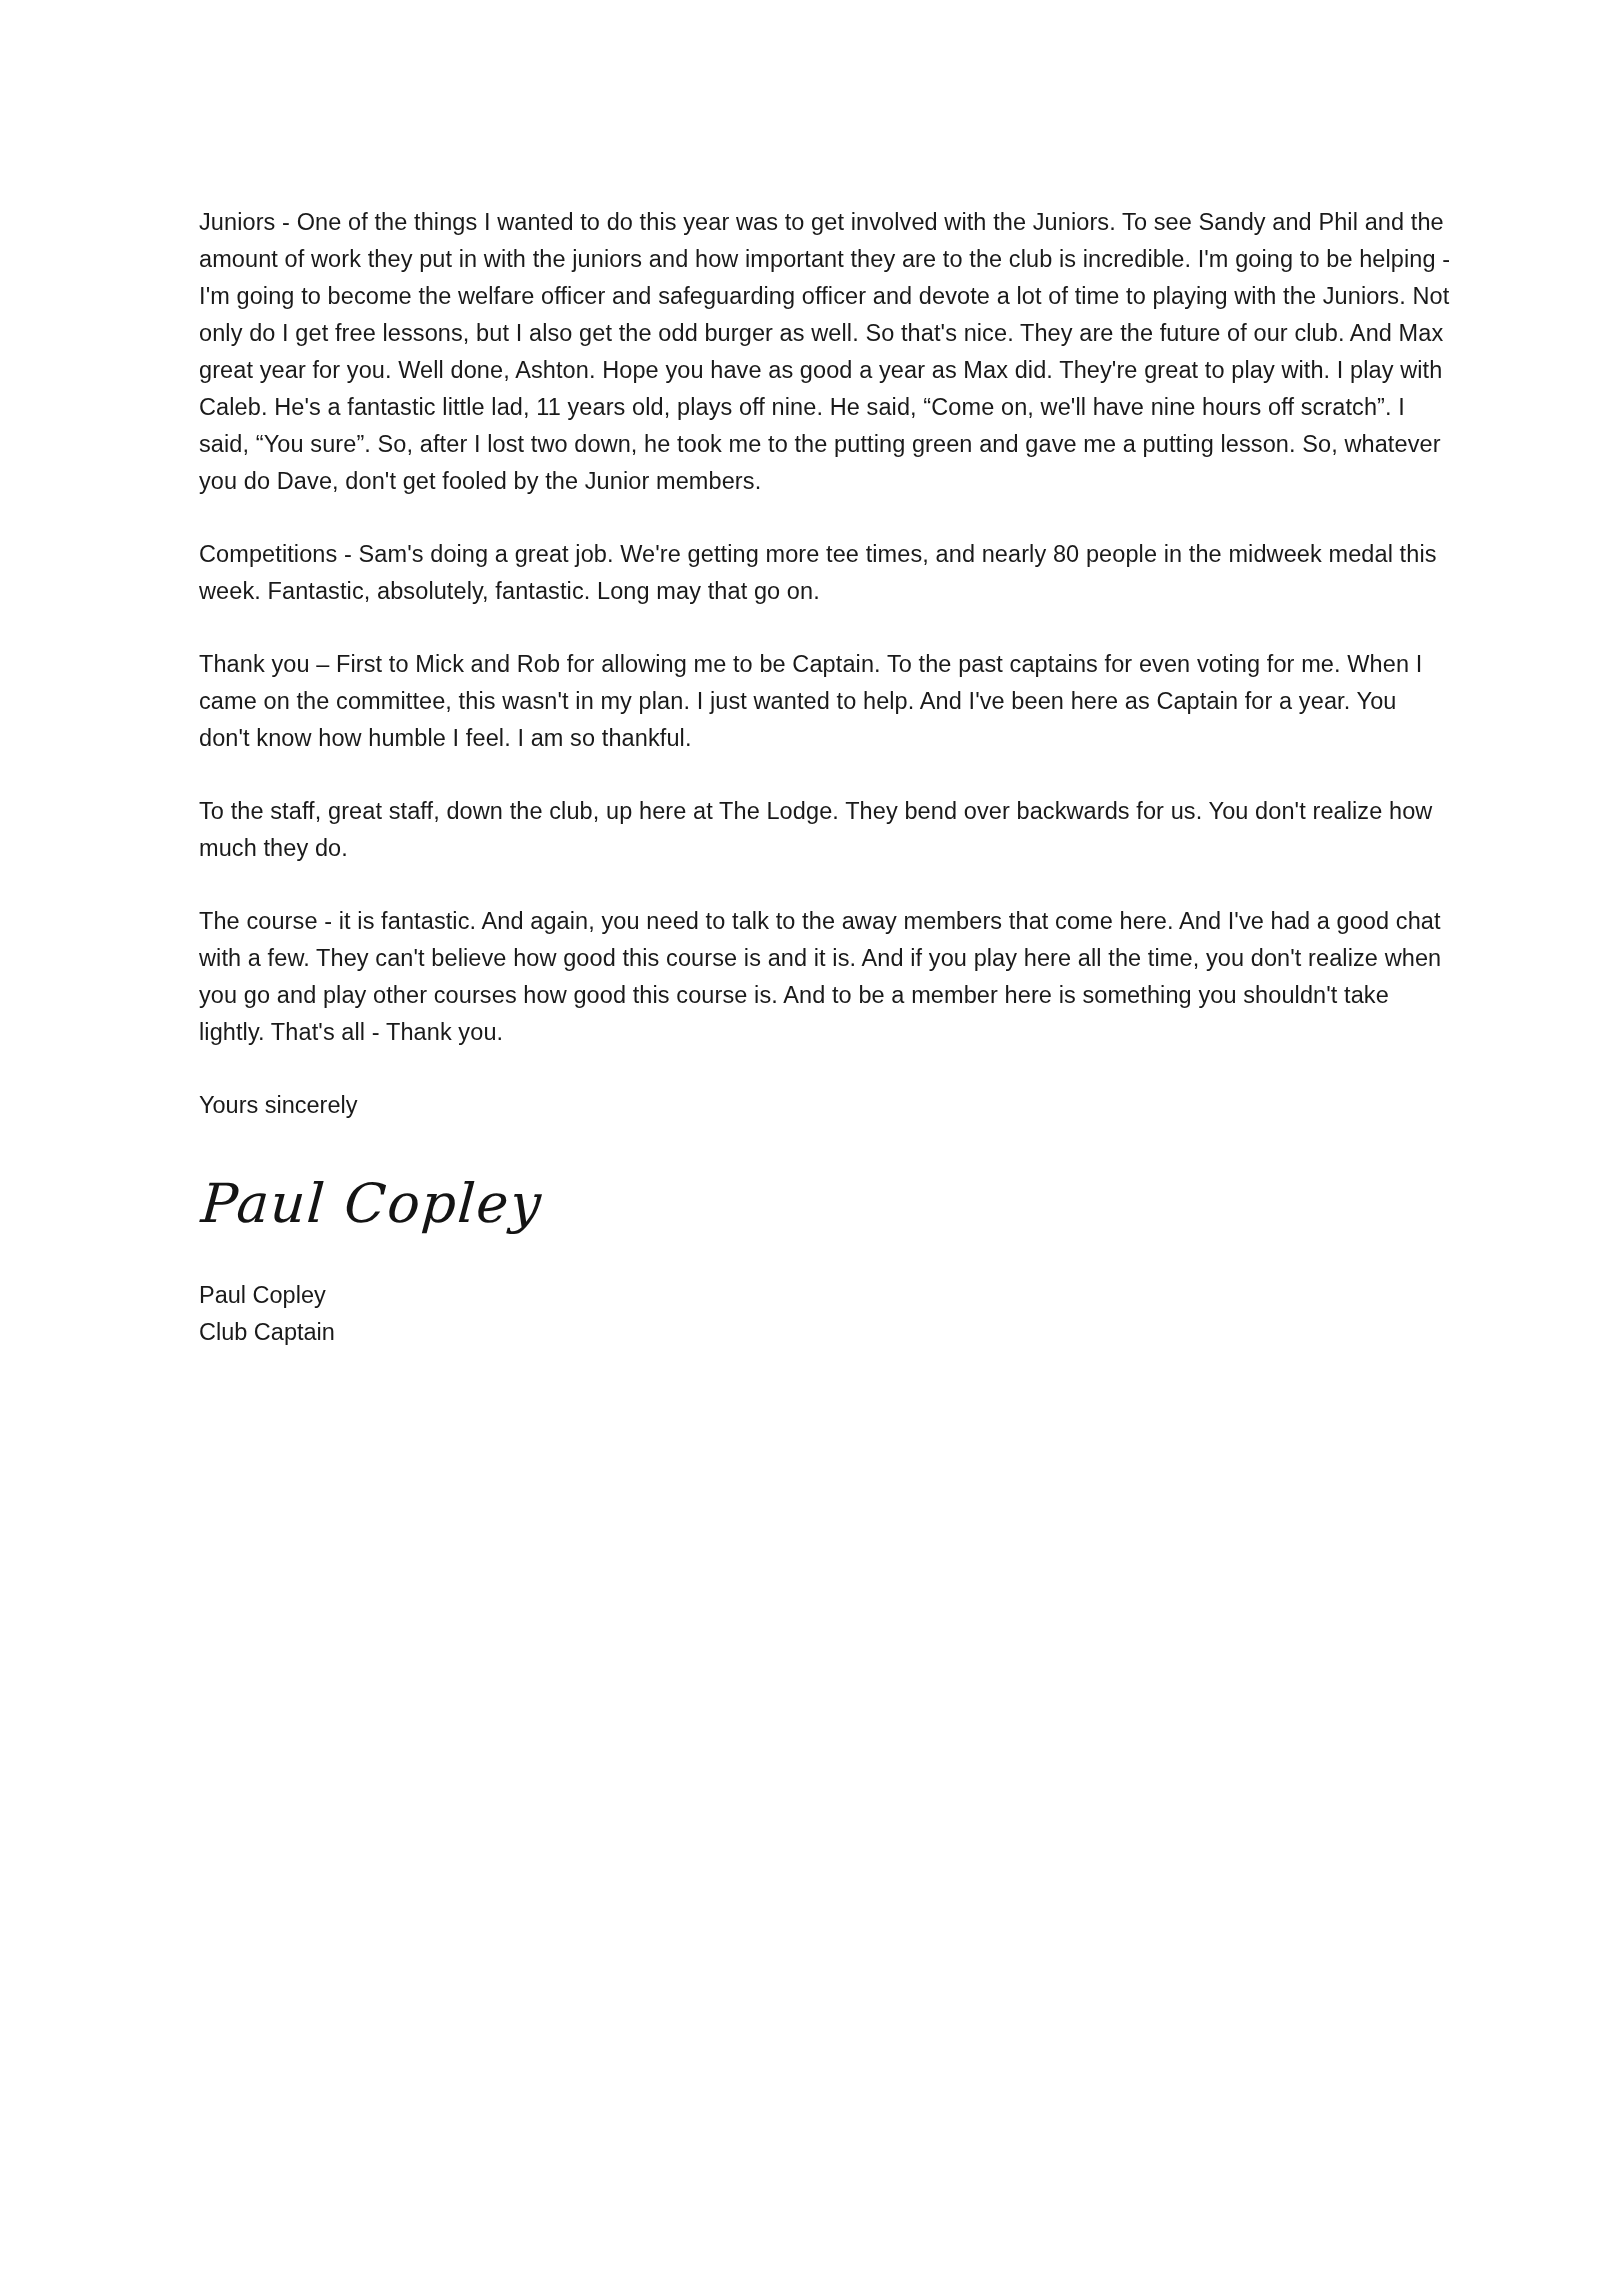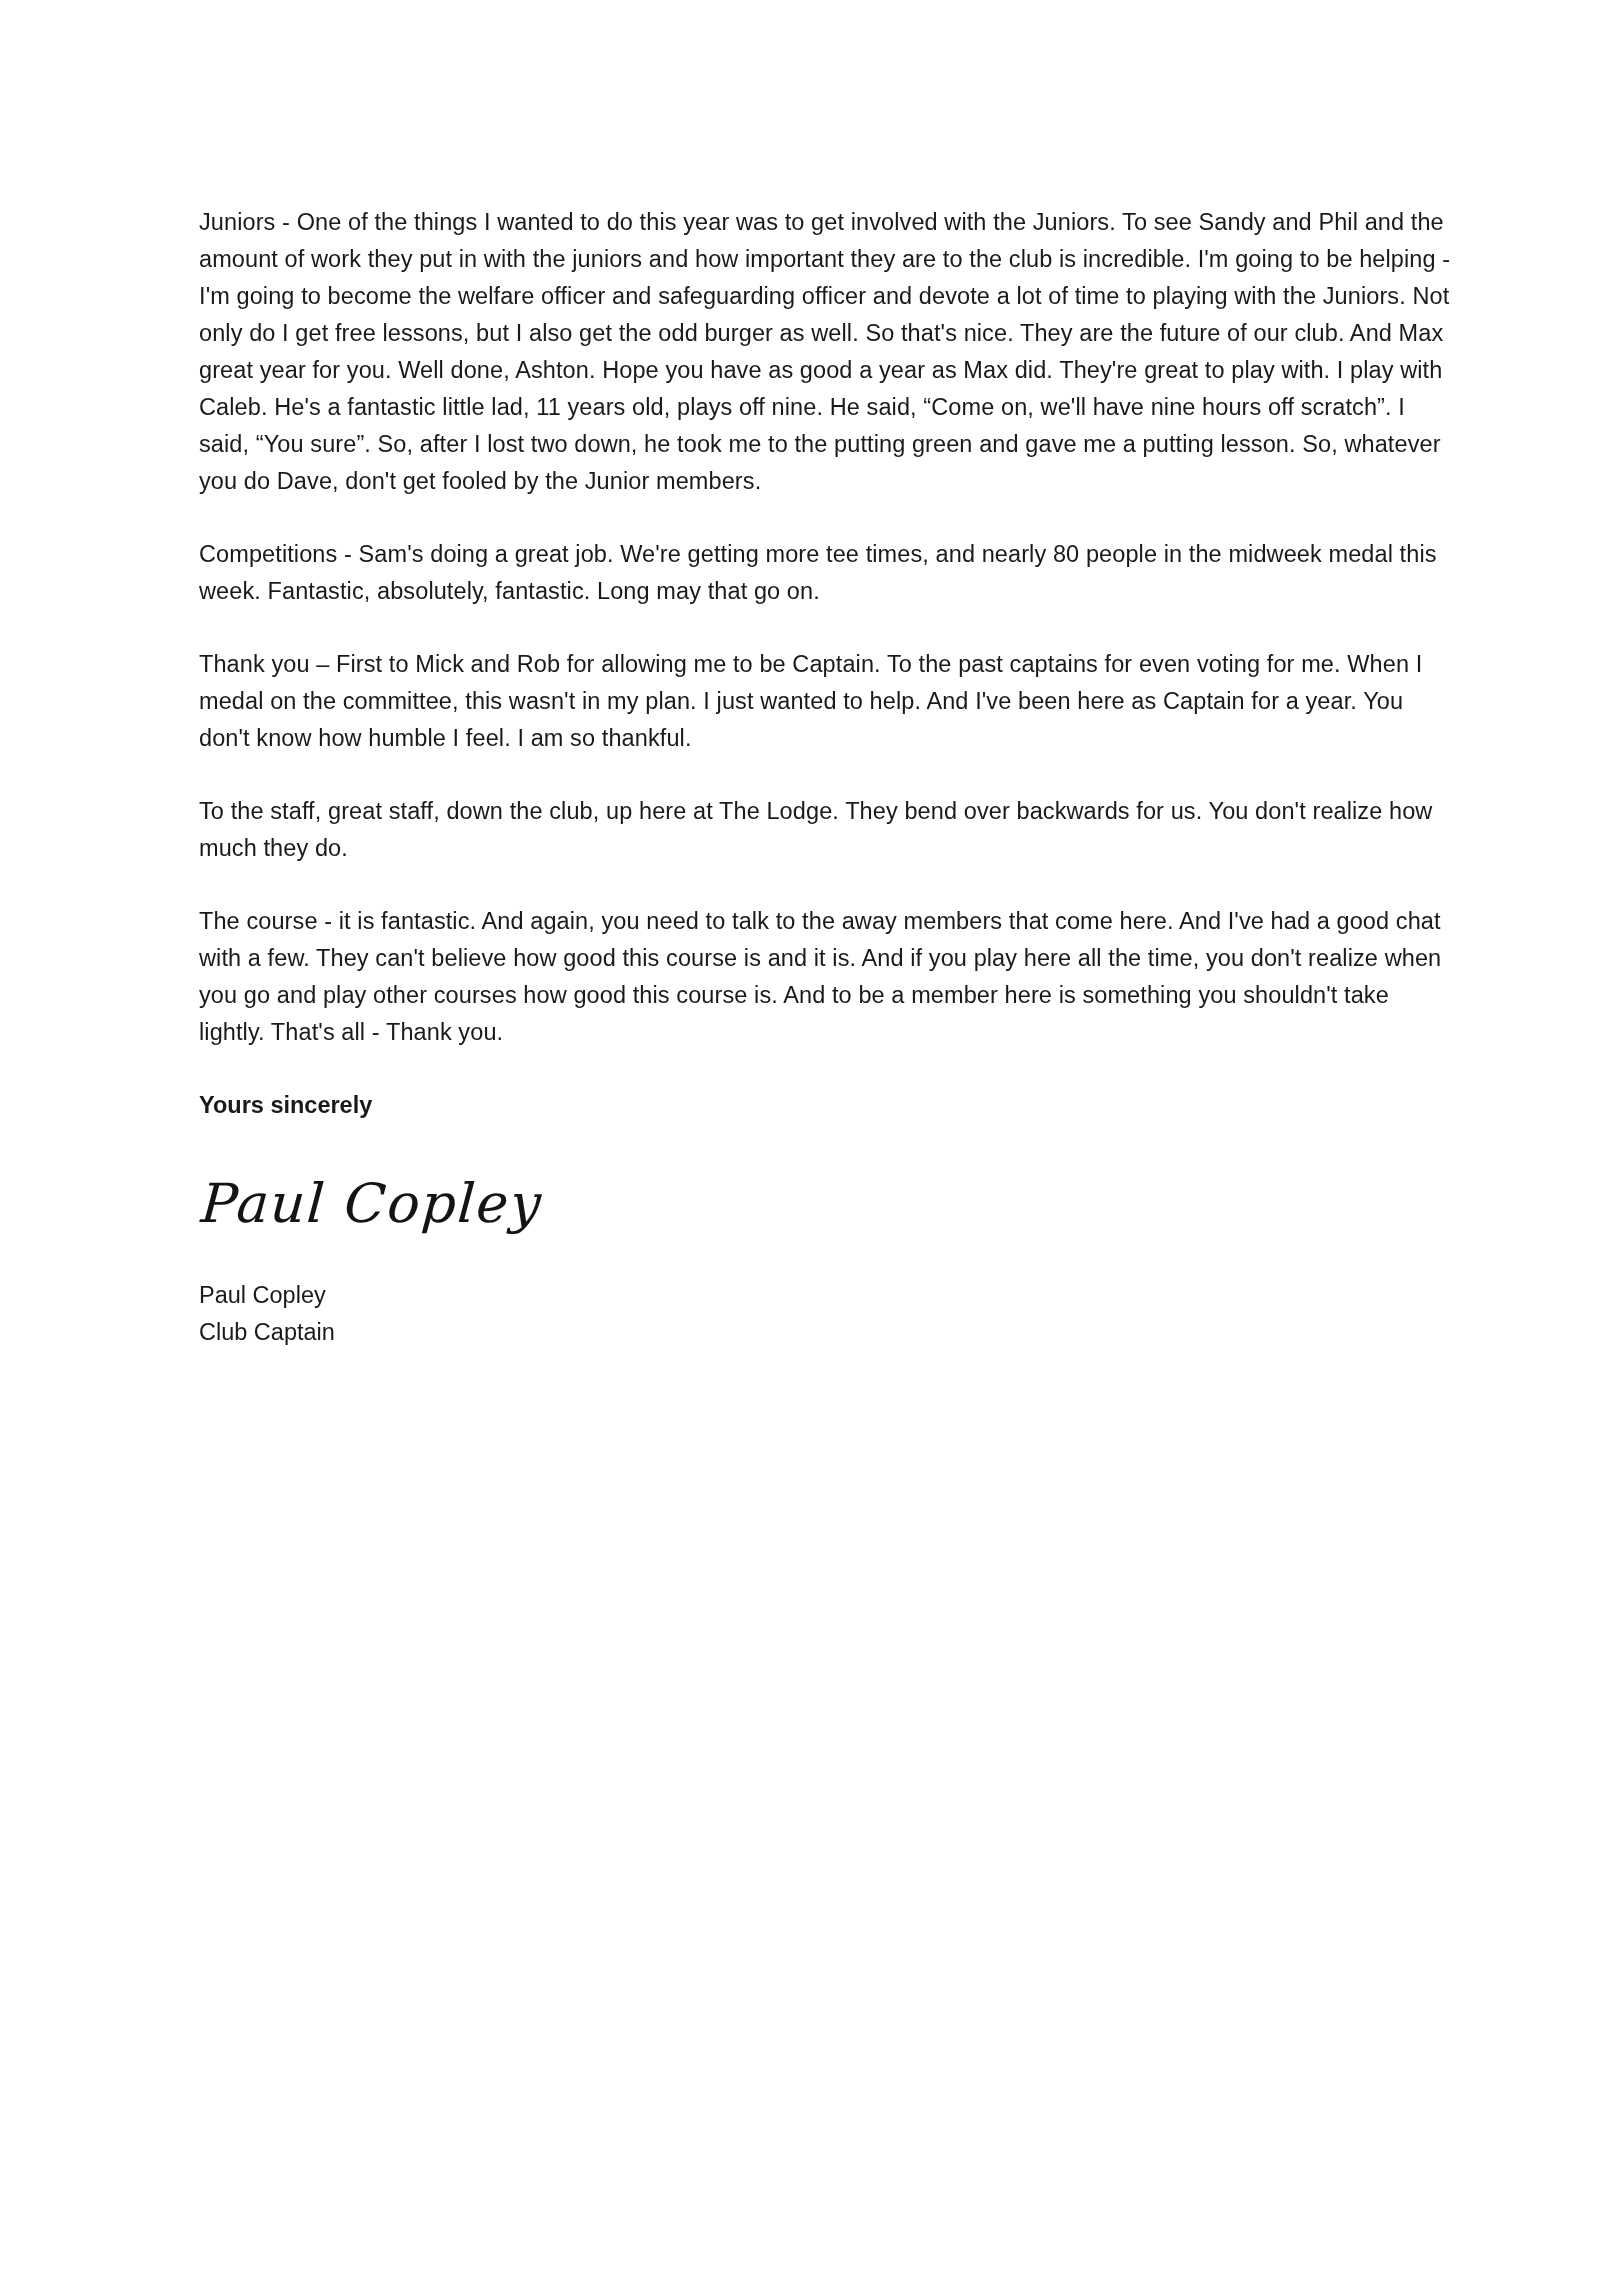--- a/index.html
+++ b/index.html
@@ -37,21 +37,20 @@
     line-height: 37px;
     margin: 0 0 36px 0;
     color: #1a1a1a;
     letter-spacing: 0.1px;
   }
 
   .closing {
     font-size: 23.5px;
     line-height: 37px;
     margin: 0 0 32px 0;
-    font-weight: bold;
   }
 
   .signature {
     font-family: "DejaVu Serif", serif;
     font-style: italic;
     font-size: 54px;
     line-height: 65px;
     margin: 14.6px 0 41px 0;
     letter-spacing: 1.6px;
     color: #141414;
@@ -72,21 +71,21 @@
 </head>
 <body>
 
 <div class="page">
   <div class="content">
 
     <p class="body-para">Juniors - One of the things I wanted to do this year was to get involved with the Juniors. To see Sandy and Phil and the amount of work they put in with the juniors and how important they are to the club is incredible. I'm going to be helping - I'm going to become the welfare officer and safeguarding officer and devote a lot of time to playing with the Juniors. Not only do I get free lessons, but I also get the odd burger as well. So that's nice. They are the future of our club. And Max great year for you. Well done, Ashton. Hope you have as good a year as Max did. They're great to play with. I play with Caleb. He's a fantastic little lad, 11 years old, plays off nine. He said, “Come on, we'll have nine hours off scratch”. I said, “You sure”. So, after I lost two down, he took me to the putting green and gave me a putting lesson. So, whatever you do Dave, don't get fooled by the Junior members.</p>
 
     <p class="body-para">Competitions - Sam's doing a great job. We're getting more tee times, and nearly 80 people in the midweek medal this week. Fantastic, absolutely, fantastic. Long may that go on.</p>
 
-    <p class="body-para">Thank you – First to Mick and Rob for allowing me to be Captain. To the past captains for even voting for me. When I medal on the committee, this wasn't in my plan. I just wanted to help. And I've been here as Captain for a year. You don't know how humble I feel. I am so thankful.</p>
+    <p class="body-para">Thank you – First to Mick and Rob for allowing me to be Captain. To the past captains for even voting for me. When I came on the committee, this wasn't in my plan. I just wanted to help. And I've been here as Captain for a year. You don't know how humble I feel. I am so thankful.</p>
 
 
     <p class="body-para"> To the staff, great staff, down the club, up here at The Lodge. They bend over backwards for us. You don't realize how much they do.</p>
 
     <p class="body-para">The course  - it is fantastic. And again, you need to talk to the away members that come here. And I've had a good chat with a few. They can't believe how good this course is and it is. And if you play here all the time, you don't realize when you go and play other courses how good this course is. And to be a member here is something you shouldn't take lightly. That's all - Thank you.</p>
 
     <p class="closing">Yours sincerely</p>
 
     <div>
       <span class="signature">Paul Copley</span>

